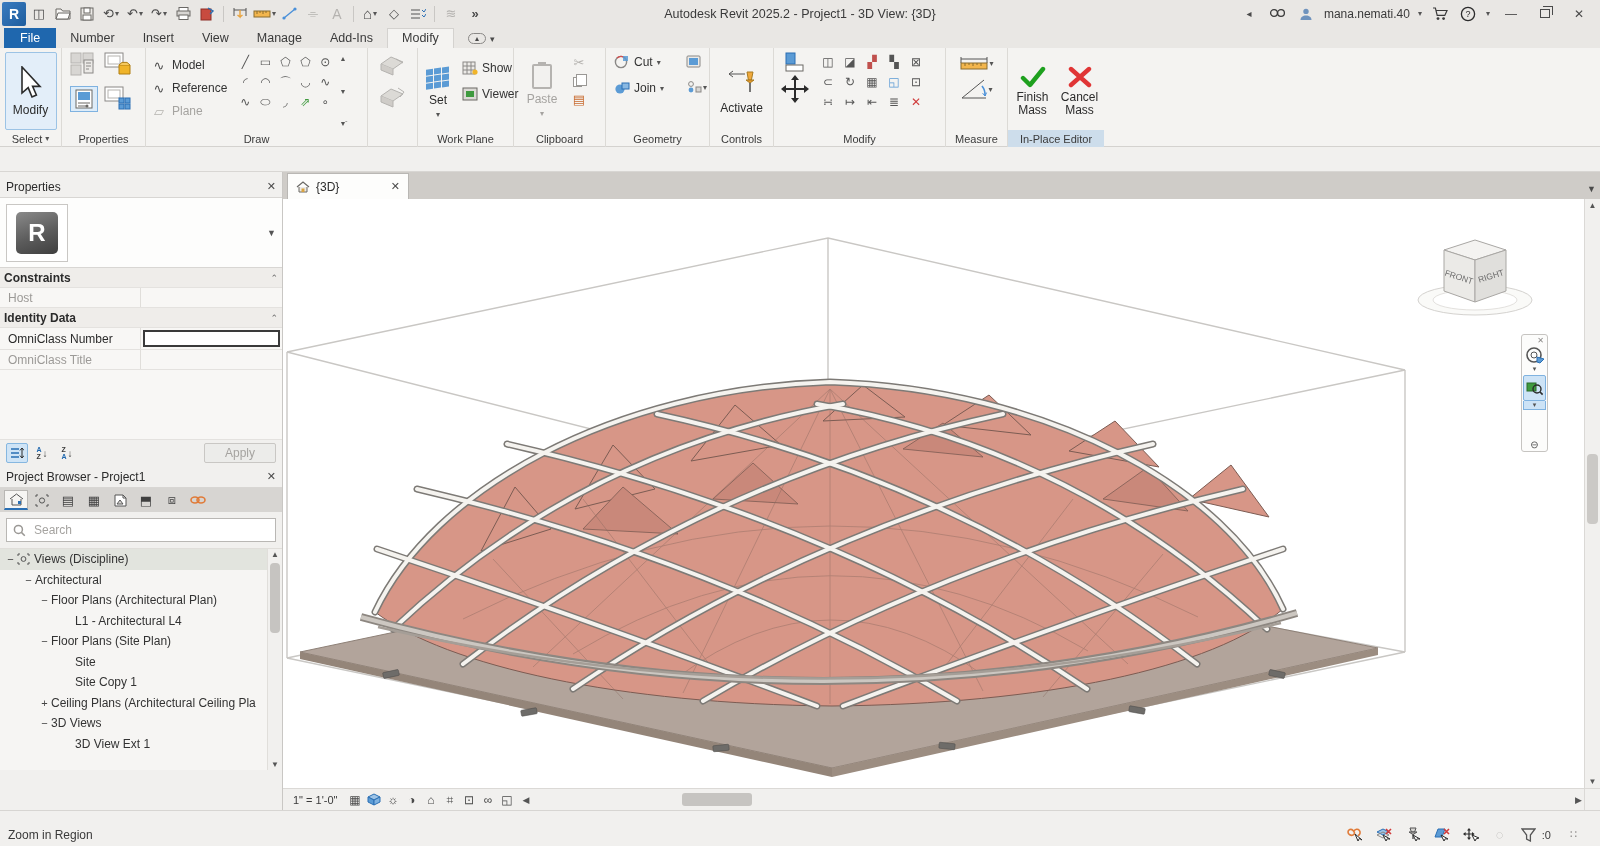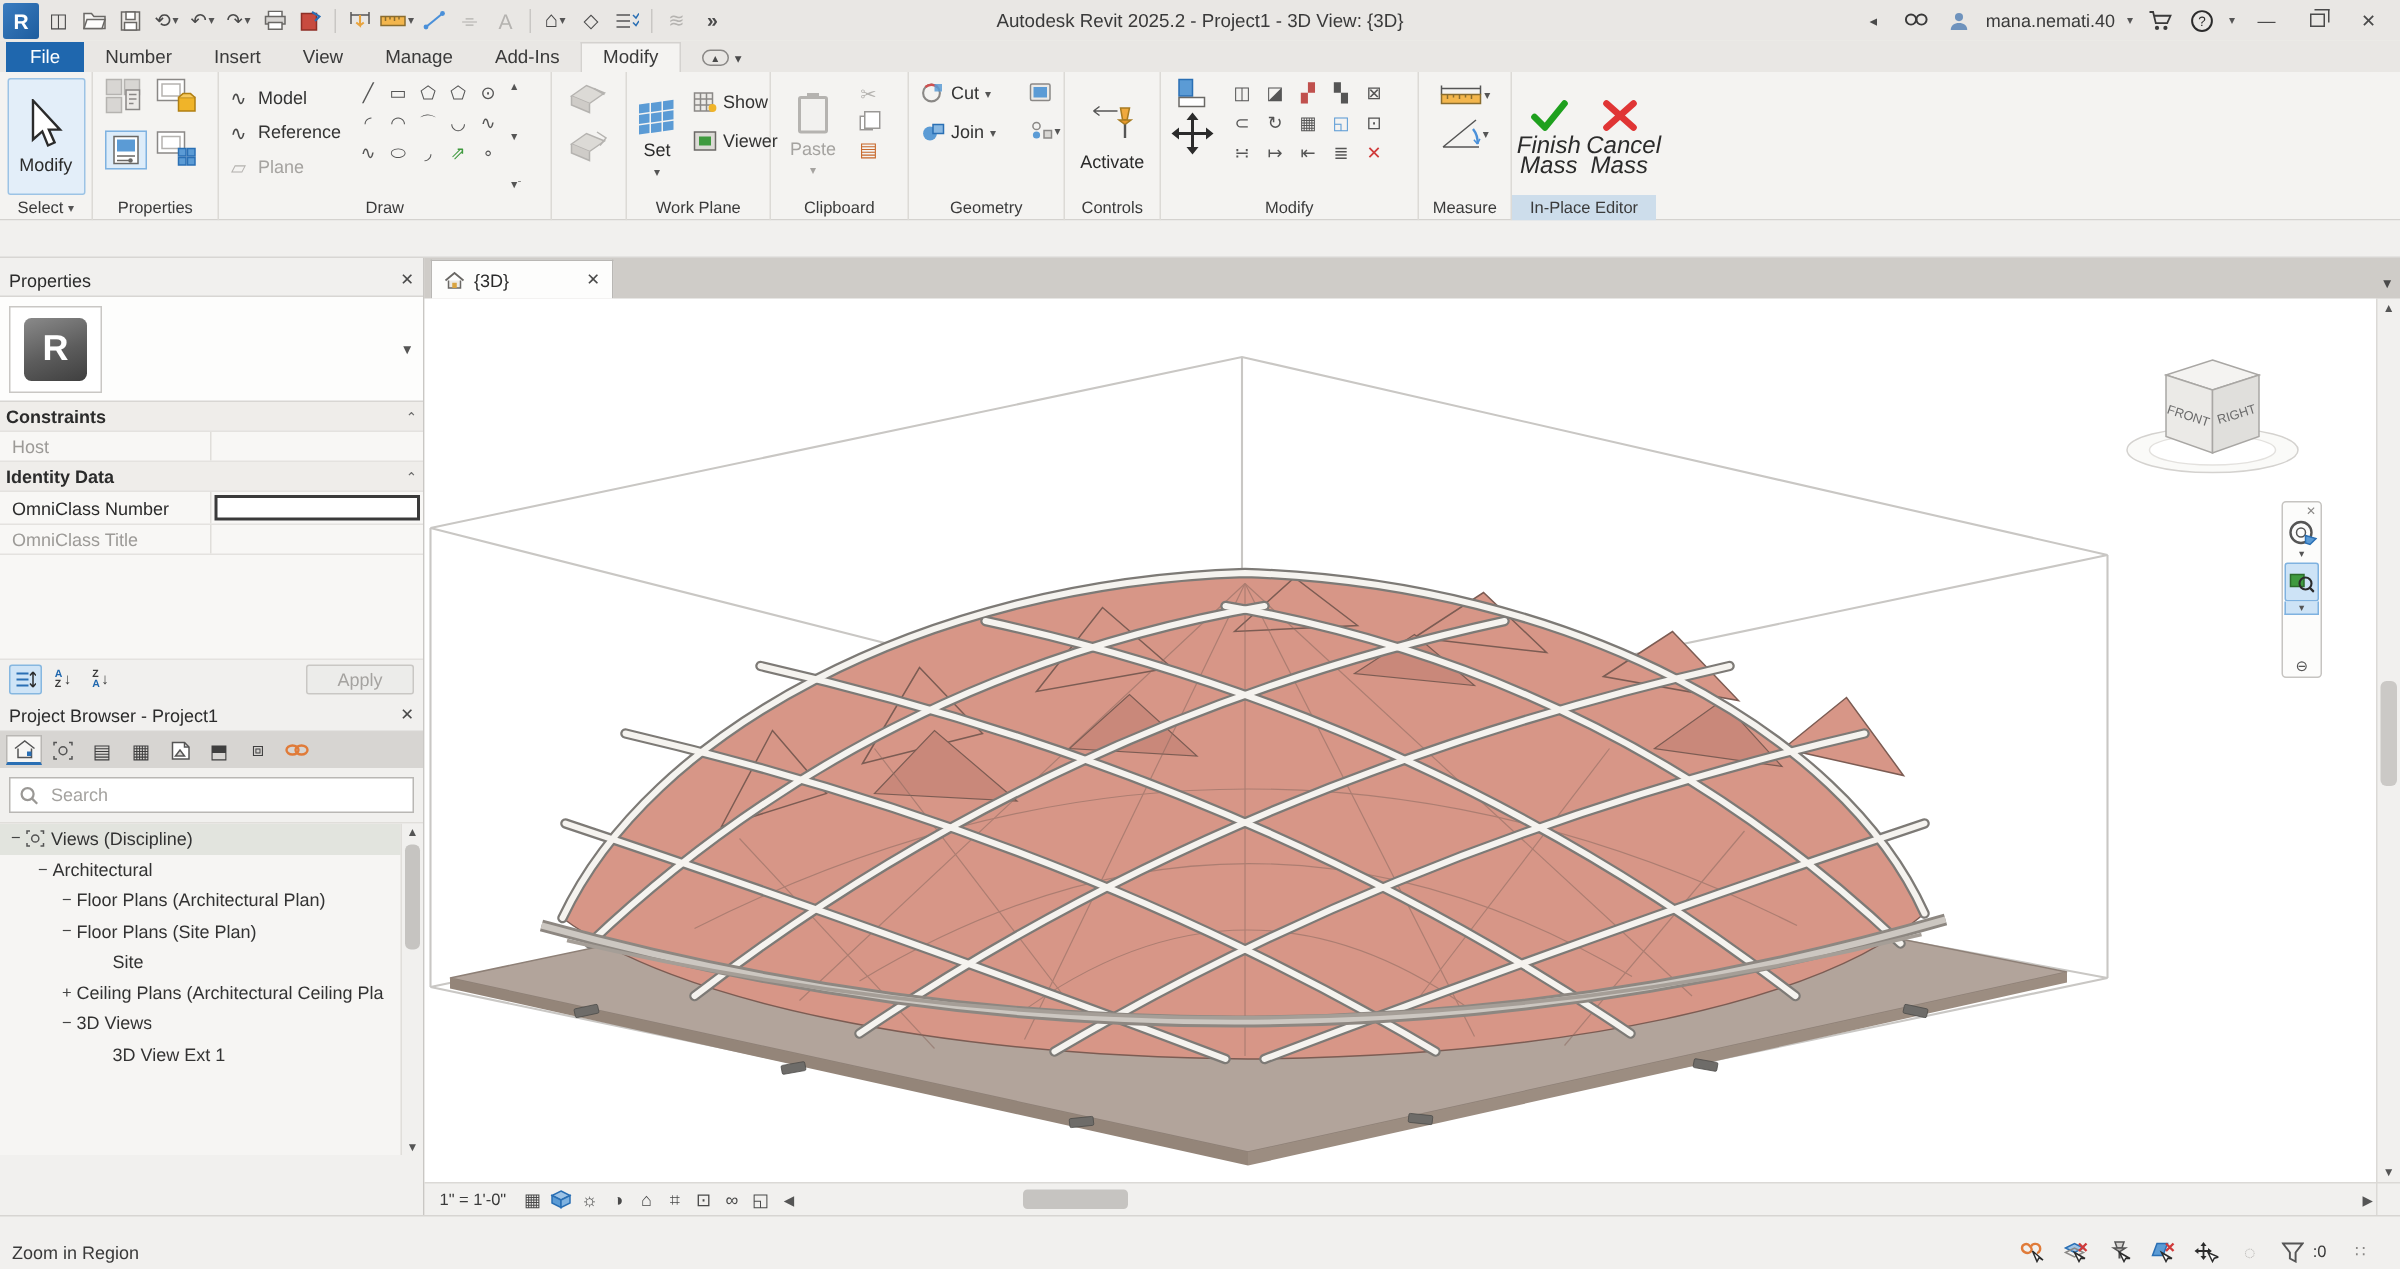--- a/index.html
+++ b/index.html
@@ -53,21 +53,21 @@
   .ic.dis { color:#b5b3b0; }
   .dgrid { display:grid; grid-template-columns:repeat(5,20px); grid-auto-rows:20px; align-content:start; }
   .dgrid .ic { width:20px; height:20px; font-size:12px; color:#555; }
   .arrcol { display:flex; flex-direction:column; justify-content:space-between; padding:3px 0; font-size:7px; color:#555; }
   .mini-label-col { display:flex; flex-direction:column; gap:3px; padding-top:3px; }
   .glyph-sq { font-size:12px; }
   .copy-ic { position:relative; width:9px; height:10px; border:1px solid #9a9895; background:#fff; margin:3px 4px 0 3px; }
   .copy-ic::after { content:""; position:absolute; left:2px; top:-4px; width:9px; height:10px; border:1px solid #9a9895; background:#fff; }
   .paste-ic { width:20px; height:25px; border:2px solid #b5b3b0; background:#f2f1ef; border-radius:2px; position:relative; }
   .paste-ic::before { content:""; position:absolute; left:4px; top:-4px; width:8px; height:4px; background:#b5b3b0; }
-  .twoLine { width:44px; text-align:center; font-size:16px; line-height:13px; color:#2b2b2b;font-style:italic; }
+  .twoLine { width:44px; text-align:center; font-size:12px; line-height:13px; color:#2b2b2b; }
   .inplace-footer { background:#cdddeb !important; }
   
   #optionsbar { position:absolute; left:0; top:147px; width:1600px; height:25px; background:#f1f0ee; border-bottom:1px solid #d8d6d3; }
   
   #leftcol { position:absolute; left:0; top:172px; width:283px; height:638px; background:#f1f0ee; border-right:1px solid #c9c7c4; }
   .palette-header { height:22px; display:flex; align-items:center; padding:0 6px; font-size:12px; color:#2b2b2b;
     background:#f1f0ee; border-bottom:1px solid #d8d6d3; }
   .palette-header .x { margin-left:auto; font-size:11px; color:#4a4a4a; }
   #prop-preview { height:70px; background:#fdfdfc; border-bottom:1px solid #d8d6d3; display:flex; align-items:center; padding:3px 6px; }
   .thumb { width:62px; height:58px; border:1px solid #c9c7c4; background:#fff; display:flex; align-items:center; justify-content:center; }
@@ -719,27 +719,35 @@
       <span class="tlabel">Views (Discipline)</span>
     </div>
     <div class="trow lvl1">
       <span class="tog">−</span>
       <span class="tlabel">Architectural</span>
     </div>
     <div class="trow lvl2">
       <span class="tog">−</span>
       <span class="tlabel">Floor Plans (Architectural Plan)</span>
     </div>
+    <div class="trow lvl3">
+      <span class="tog"></span>
+      <span class="tlabel">L1 - Architectural L4</span>
+    </div>
     <div class="trow lvl2">
       <span class="tog">−</span>
       <span class="tlabel">Floor Plans (Site Plan)</span>
     </div>
     <div class="trow lvl3">
       <span class="tog"></span>
       <span class="tlabel">Site</span>
+    </div>
+    <div class="trow lvl3">
+      <span class="tog"></span>
+      <span class="tlabel">Site Copy 1</span>
     </div>
     <div class="trow lvl2">
       <span class="tog">+</span>
       <span class="tlabel">Ceiling Plans (Architectural Ceiling Pla</span>
     </div>
     <div class="trow lvl2">
       <span class="tog">−</span>
       <span class="tlabel">3D Views</span>
     </div>
     <div class="trow lvl3">

